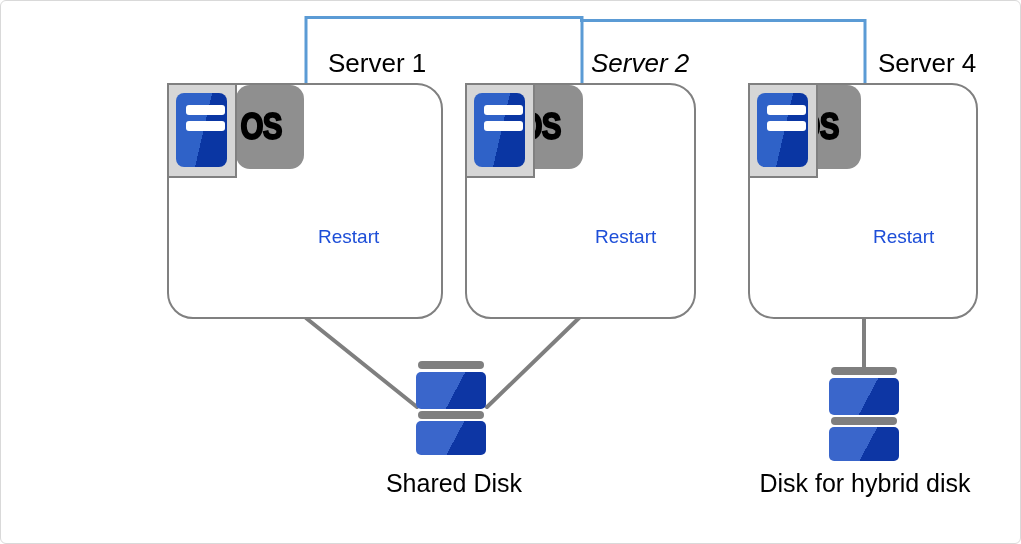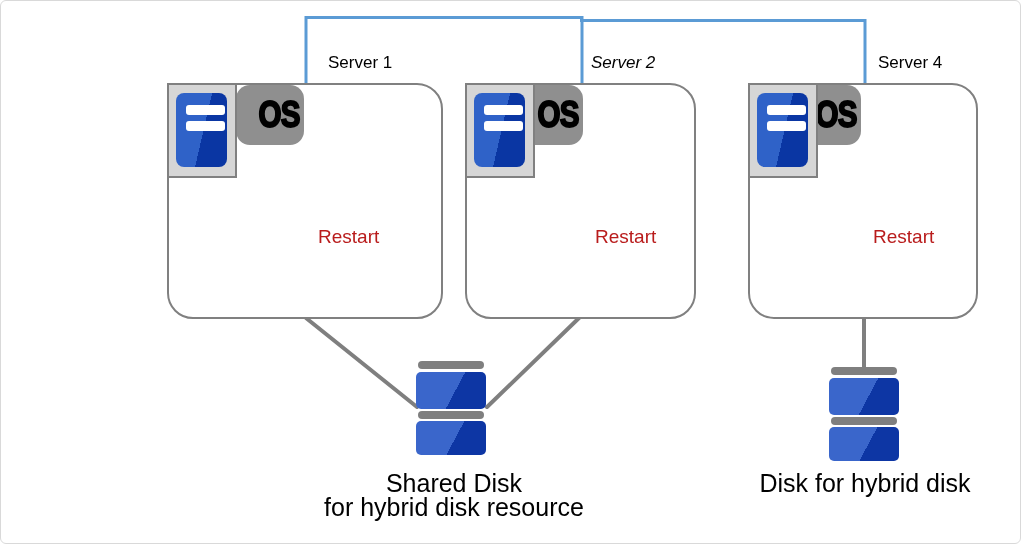--- a/index.html
+++ b/index.html
@@ -13,21 +13,21 @@
     border-radius:6px;
     overflow:hidden;
     font-family:"Liberation Sans", sans-serif;
     color:#000;
   }
 
   .wires { position:absolute; left:0; top:0; width:1021px; height:544px; z-index:1; }
 
   .server-label {
     position:absolute; z-index:3;
-    font-size:17px; line-height:22px; color:#000;
+    font-size:26px; line-height:22px; color:#000;
     white-space:nowrap;
   }
 
   .server-box {
     position:absolute; z-index:2;
     background:#ffffff;
     border:2.5px solid var(--box-border-gray, #808080);
     border-radius:26px;
   }
 
@@ -44,35 +44,35 @@
     background:linear-gradient(103deg, var(--icon-blue-light,#2f62c8) 0 53%, var(--icon-blue-dark,#0a36a3) 53%);
   }
   .tower-slot {
     position:absolute; left:10px; width:39px; height:10px;
     background:#ffffff; border-radius:3px;
   }
   .tower-slot.s1 { top:12px; }
   .tower-slot.s2 { top:28px; }
 
   .os-badge {
-    position:absolute; width:68px; height:60px;
+    position:absolute; width:68px; height:84px;
     background:var(--os-badge-gray, #8f8f8f);
     border-radius:14px;
-    display:flex; align-items:center; justify-content:flex-end;
+    display:flex; align-items:center; justify-content:flex-start;
   }
   .os-text {
     font-size:36px; font-weight:900; letter-spacing:-1px;
     transform:scaleX(0.82);
     -webkit-text-stroke:2px #000;
     color:#000;
   }
 
   .restart-label {
     position:absolute; top:118px; height:68px; line-height:68px;
-    font-size:19px; color:#b91c1c; white-space:nowrap;
+    font-size:19px; color:#1d4ed8; white-space:nowrap;
   }
 
   .disk { position:absolute; width:70px; height:94px; z-index:2; }
   .disk-cap {
     position:absolute; left:2px; width:66px; height:8px;
     border-radius:4px;
     background:var(--connector-gray, #7f7f7f);
   }
   .disk-unit {
     position:absolute; left:0; width:70px;
@@ -146,21 +146,20 @@
   </div>
 
   <div class="disk" style="left:415px; top:360px;">
     <div class="disk-cap cap-top"></div>
     <div class="disk-unit unit-1"></div>
     <div class="disk-cap cap-mid"></div>
     <div class="disk-unit unit-2"></div>
   </div>
   <div class="disk-label" style="left:323px; top:470px; width:260px;">
     <div>Shared Disk</div>
-    <div>for hybrid disk resource</div>
   </div>
 
   <div class="disk" style="left:828px; top:366px;">
     <div class="disk-cap cap-top"></div>
     <div class="disk-unit unit-1"></div>
     <div class="disk-cap cap-mid"></div>
     <div class="disk-unit unit-2"></div>
   </div>
   <div class="disk-label" style="left:754px; top:470px; width:220px;">
     <div>Disk for hybrid disk</div>

